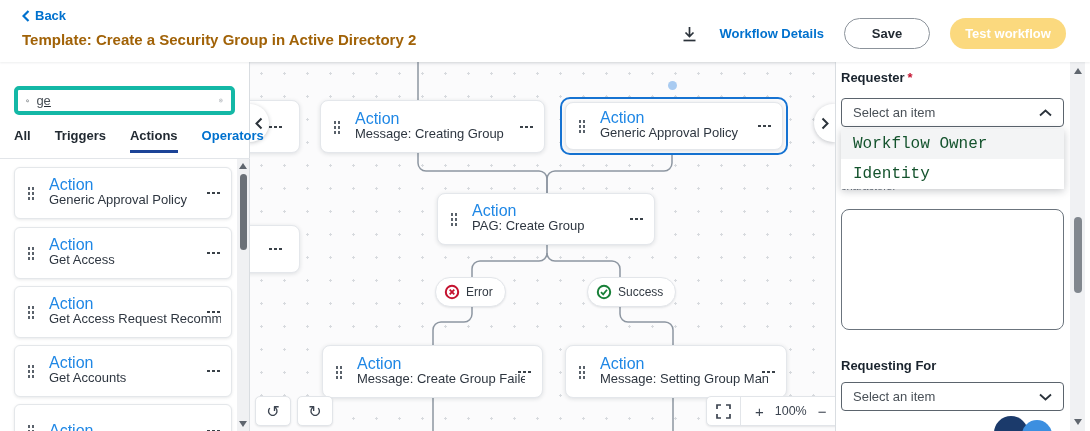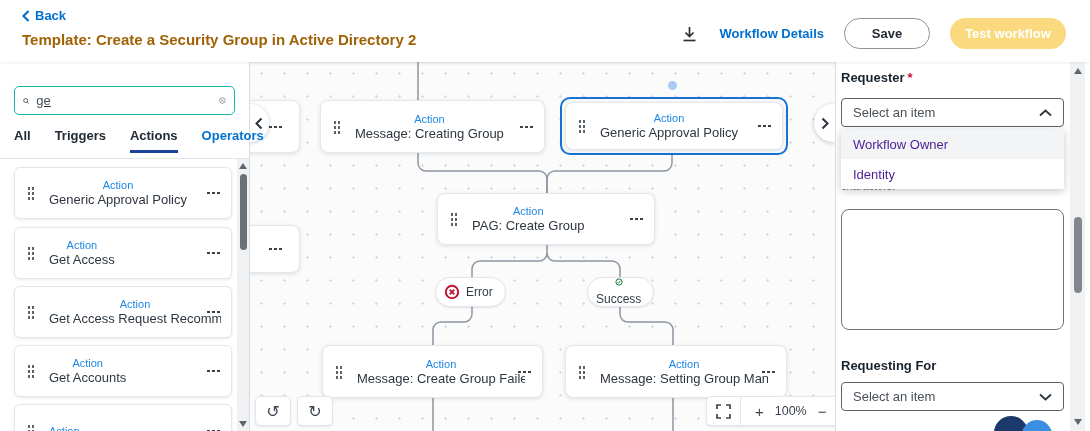--- a/index.html
+++ b/index.html
@@ -16,34 +16,34 @@
   .dl-btn { width:20px; height:20px; display:flex; align-items:center; justify-content:center; cursor:pointer; }
   .wf-details { color:#0071ce; font-size:13px; font-weight:bold; cursor:pointer; }
   .pill { height:31px; border-radius:16px; display:flex; align-items:center; justify-content:center;
           font-size:13px; font-weight:bold; cursor:pointer; }
   .save-btn { width:86px; background:#fff; border:1px solid #8c939b; color:#232b33; }
   .test-btn { width:116px; background:#fbd97e; border:none; color:#fff; }
 
   
   .sidebar { position:absolute; left:0; top:62px; width:250px; height:369px; background:#fff;
              border-right:1px solid #d9dde1; z-index:20; }
-  .search-box { position:absolute; left:14px; top:24px; width:221px; height:29px; border:1px solid #14b8a6;
+  .search-box { position:absolute; left:14px; top:24px; width:221px; height:29px; border:4px solid #14b8a6;
                 border-radius:5px; background:#fff; display:flex; align-items:center; padding:0 8px; gap:7px;text-decoration:underline; }
   .search-box input { border:none; outline:none; flex:1; font-size:13px; color:#495057;
                       font-family:"Liberation Sans",sans-serif; background:transparent; }
   .tab-row { position:absolute; left:0; top:66px; width:250px; height:31px; border-bottom:1px solid #e2e5e9;
              display:flex; align-items:flex-start; padding-left:14px; gap:24px; }
   .tab { font-size:13px; font-weight:bold; color:#222a32; padding-bottom:7px; cursor:pointer; }
   .tab.active { border-bottom:3px solid #1b4397; }
   .tab.link { color:#0071ce; }
   .palette-list { position:absolute; left:0; top:97px; width:238px; height:272px; overflow:hidden; }
   .card { position:absolute; left:14px; width:218px; height:52px; background:#fff; border:1px solid #e4e7ea;
           border-radius:6px; box-shadow:0 1px 3px rgba(27,35,48,.10); cursor:pointer; }
   .card-body, .node-body { position:absolute; left:34px; top:50%; transform:translateY(-50%); max-width:168px; }
-  .type-label { font-size:11px; color:#1f87e5; line-height:14px;text-align:center; }
+  .type-label { font-size:16px; color:#1f87e5; line-height:14px; }
   .item-title { font-size:13px; color:#2e3640; line-height:16px; white-space:nowrap; overflow:hidden; }
   .drag-dots { position:absolute; left:12px; top:50%; transform:translateY(-50%); width:8px; height:14px;
                background-image:radial-gradient(#5a626b 1.1px, transparent 1.3px); background-size:4px 5px; cursor:grab; }
   .kebab { position:absolute; right:10px; top:50%; transform:translateY(-50%); width:15px; height:4px;
            background-image:radial-gradient(#3a4148 1.4px, transparent 1.6px); background-size:5px 4px; cursor:pointer; }
 
   
   .v-scroll { position:absolute; background:#f0f1f3; }
   .v-thumb { position:absolute; border-radius:4px; background:#6a7077; cursor:pointer; }
   .tri-up { width:0; height:0; border-left:4px solid transparent; border-right:4px solid transparent;
@@ -83,21 +83,21 @@
   
   .inspector { position:absolute; left:835px; top:62px; width:235px; height:369px; background:#fff;
                border-left:1px solid #d9dde1; z-index:20; overflow:hidden; }
   .field-label { position:absolute; left:5px; font-size:13px; font-weight:bold; color:#19232d; }
   .req-star { color:#c4122f; margin-left:3px; }
   .select { position:absolute; left:5px; width:223px; height:29px; border:1px solid #5b646d; border-radius:4px;
             background:#fff; display:flex; align-items:center; justify-content:space-between;
             padding:0 11px; font-size:13px; color:#495057; cursor:pointer; }
   .dropdown { position:absolute; left:5px; top:67px; width:223px; background:#fff;
               box-shadow:0 2px 8px rgba(27,35,48,.25); z-index:8; }
-  .option { height:30px; display:flex; align-items:center; padding:0 12px; font-size:13px; color:#4c1d95; cursor:pointer; }
+  .option { height:30px; display:flex; align-items:center; padding:0 12px; font-size:16px; color:#14532d; cursor:pointer;font-family:Liberation Mono, monospace; }
   .option.hover { background:#f3f4f5; }
   .helper { position:absolute; left:5px; top:118px; font-size:11px; color:#6a737d; }
   .desc-area { position:absolute; left:5px; top:147px; width:223px; height:121px; border:1px solid #6b747d;
                border-radius:8px; background:#fff; resize:none; }
   .help-circle { position:absolute; border-radius:50%; }
 
   svg { display:block; }
 </style>
 </head>
 <body>
@@ -254,21 +254,21 @@
     <span class="kebab"></span>
   </div>
 
   <div class="badge" style="left:185px; top:215px;">
     <svg width="16" height="16" viewBox="0 0 16 16">
       <circle cx="8" cy="8" r="6.2" fill="none" stroke="#c4122f" stroke-width="2"></circle>
       <path d="M5.7 5.7 10.3 10.3 M10.3 5.7 5.7 10.3" stroke="#c4122f" stroke-width="1.8"></path>
       </svg>
     <span>Error</span>
   </div>
-  <div class="badge" style="left:337px; top:215px;flex-direction:column;">
+  <div class="badge" style="left:337px; top:215px;">
     <svg width="16" height="16" viewBox="0 0 16 16">
       <circle cx="8" cy="8" r="6.2" fill="none" stroke="#188038" stroke-width="2"></circle>
       <path d="M5 8.2 7.2 10.4 11 5.8" fill="none" stroke="#188038" stroke-width="1.8"></path>
       </svg>
     <span>Success</span>
   </div>
 
   <div class="node" style="left:72px; top:283px; width:221px; height:53px;">
     <span class="drag-dots"></span>
     <div class="node-body">

